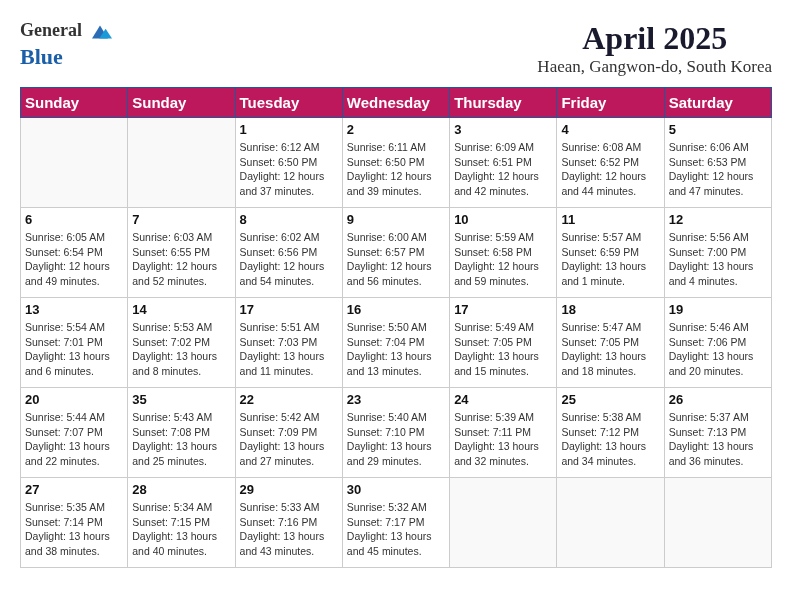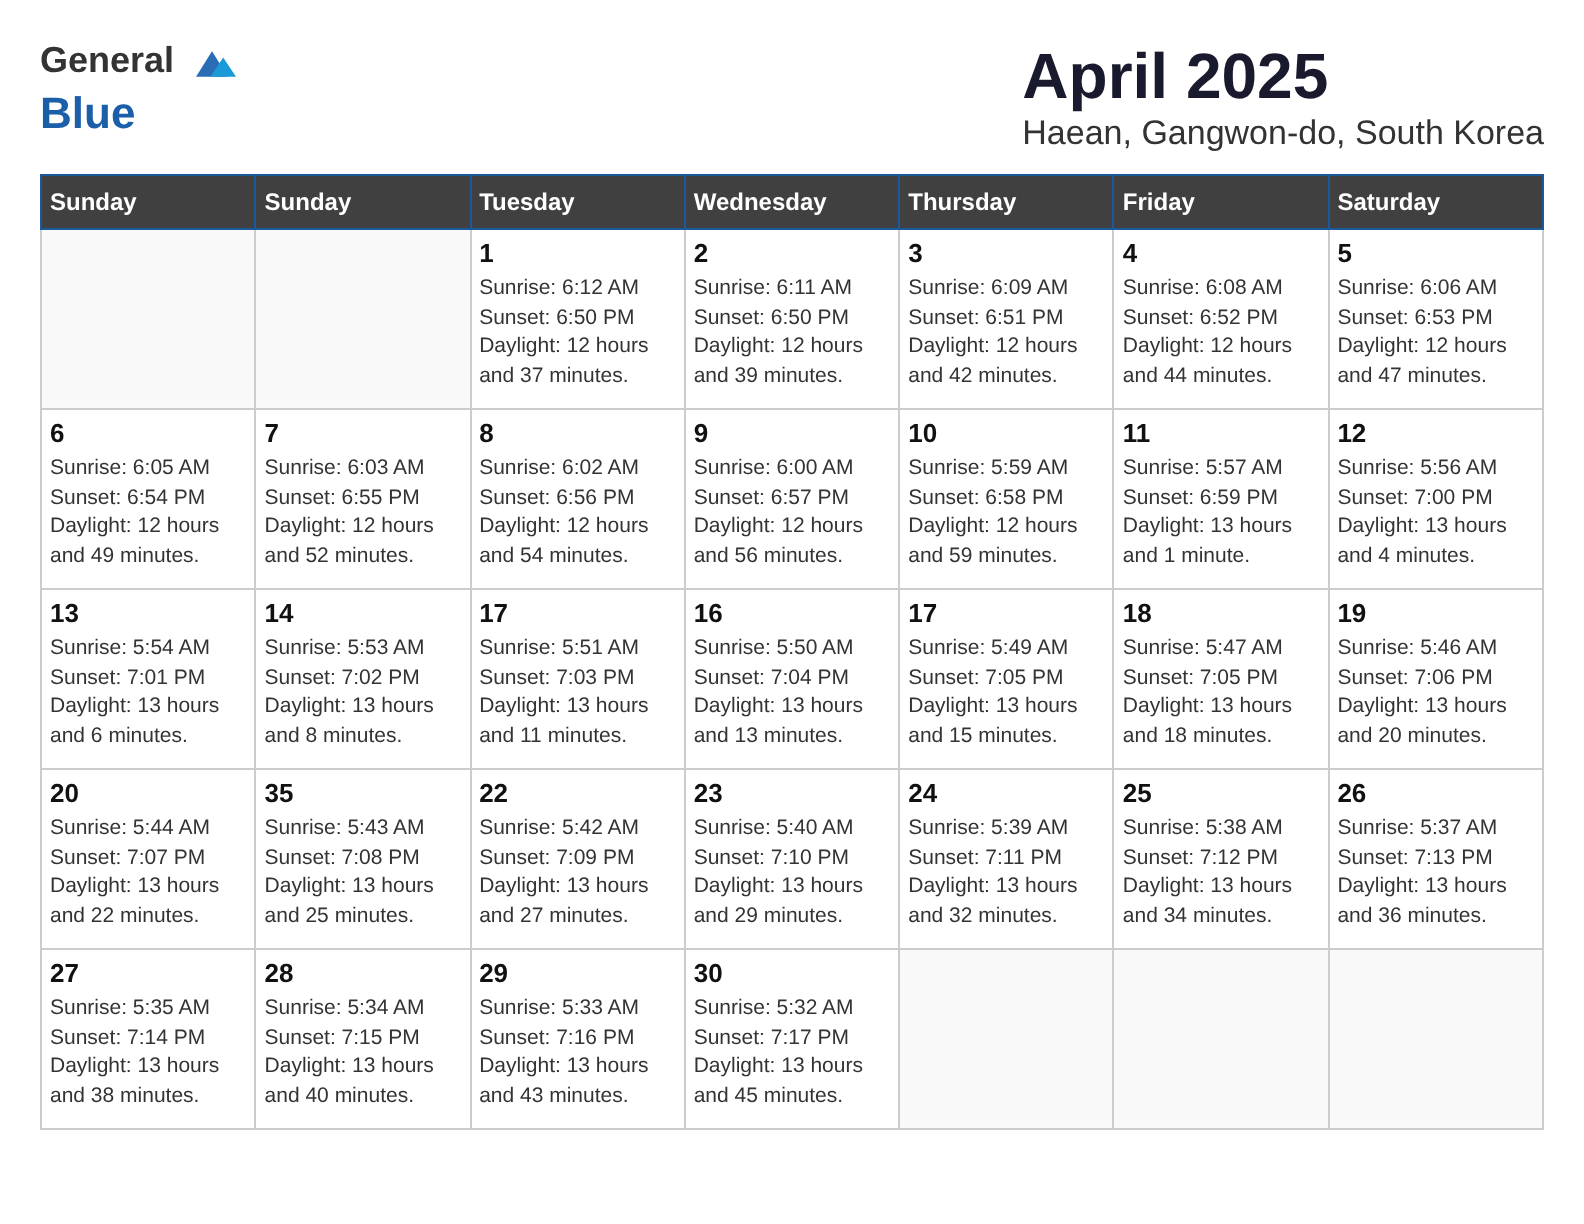--- a/index.html
+++ b/index.html
@@ -8,20 +8,21 @@
       background: #fff;
       width: 792px;
       min-height: 612px;
       padding: 20px;
     }
     .header {
       display: flex;
       justify-content: space-between;
       align-items: flex-start;
       margin-bottom: 10px;
+      font-family: Liberation Serif, serif;
     }
     .logo {
       display: flex;
       align-items: center;
     }
     .logo-text-general {
       font-size: 18px;
       font-weight: bold;
       color: #333;
     }
@@ -29,42 +30,42 @@
       font-size: 22px;
       font-weight: bold;
       color: #1a5fa8;
     }
     .logo-icon {
       width: 24px;
       height: 24px;
       margin-left: 2px;
     }
     .title-block {
-      text-align: left;
+      text-align: center;
     }
     .month-year {
       font-size: 32px;
       font-weight: bold;
       color: #1a1a2e;
     }
     .location {
       font-size: 17px;
       color: #333;
     }
     .calendar {
       width: 100%;
       border-collapse: collapse;
       font-size: 11px;
     }
     .calendar th {
-      background-color: #404040;
+      background-color: #be185d;
       color: #fff;
       padding: 6px 4px;
       text-align: left;
-      font-size: 12px;
+      font-size: 15px;
       font-weight: bold;
       border: 1px solid #1a5a9a;
     }
     .calendar td {
       border: 1px solid #ccc;
       vertical-align: top;
       padding: 4px;
       height: 90px;
       width: 107px;
     }

